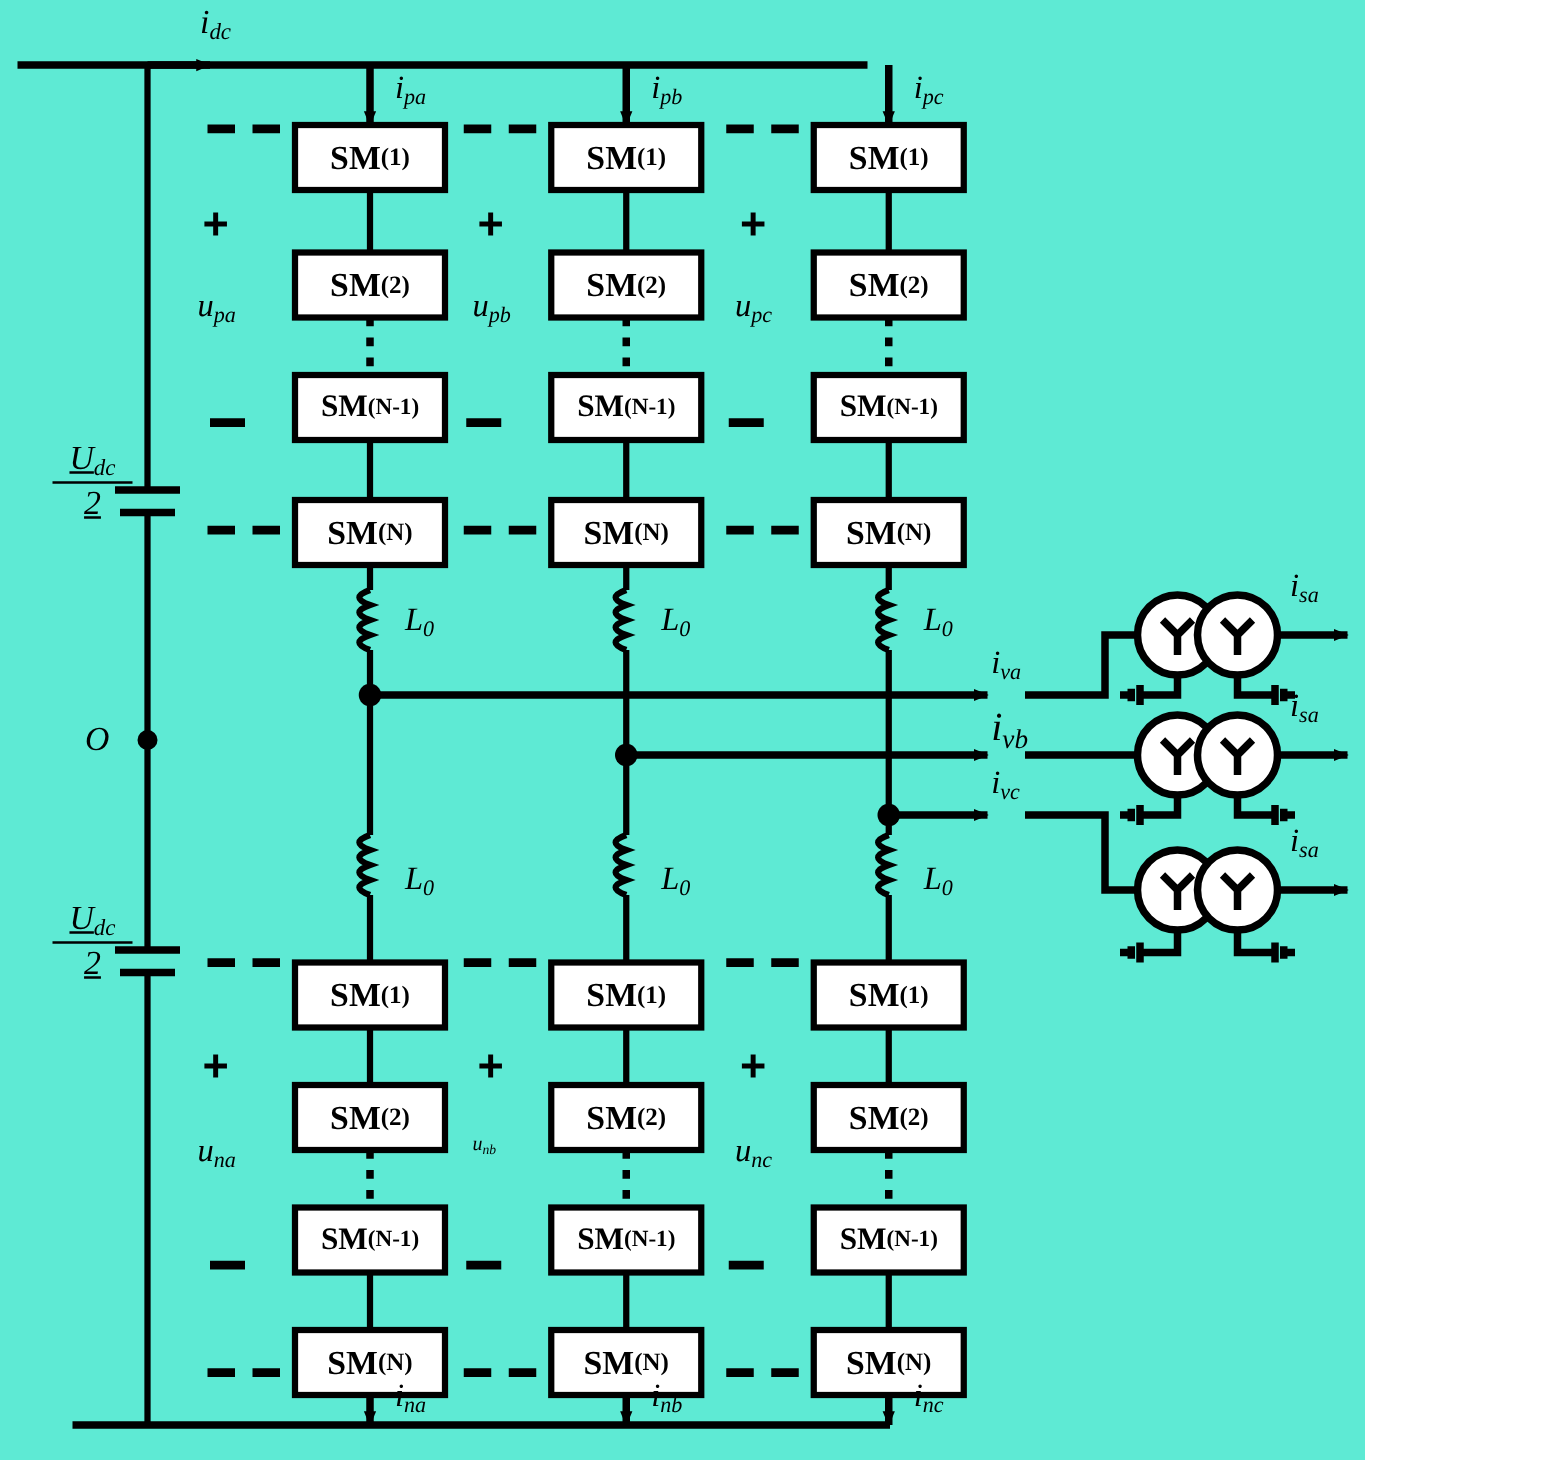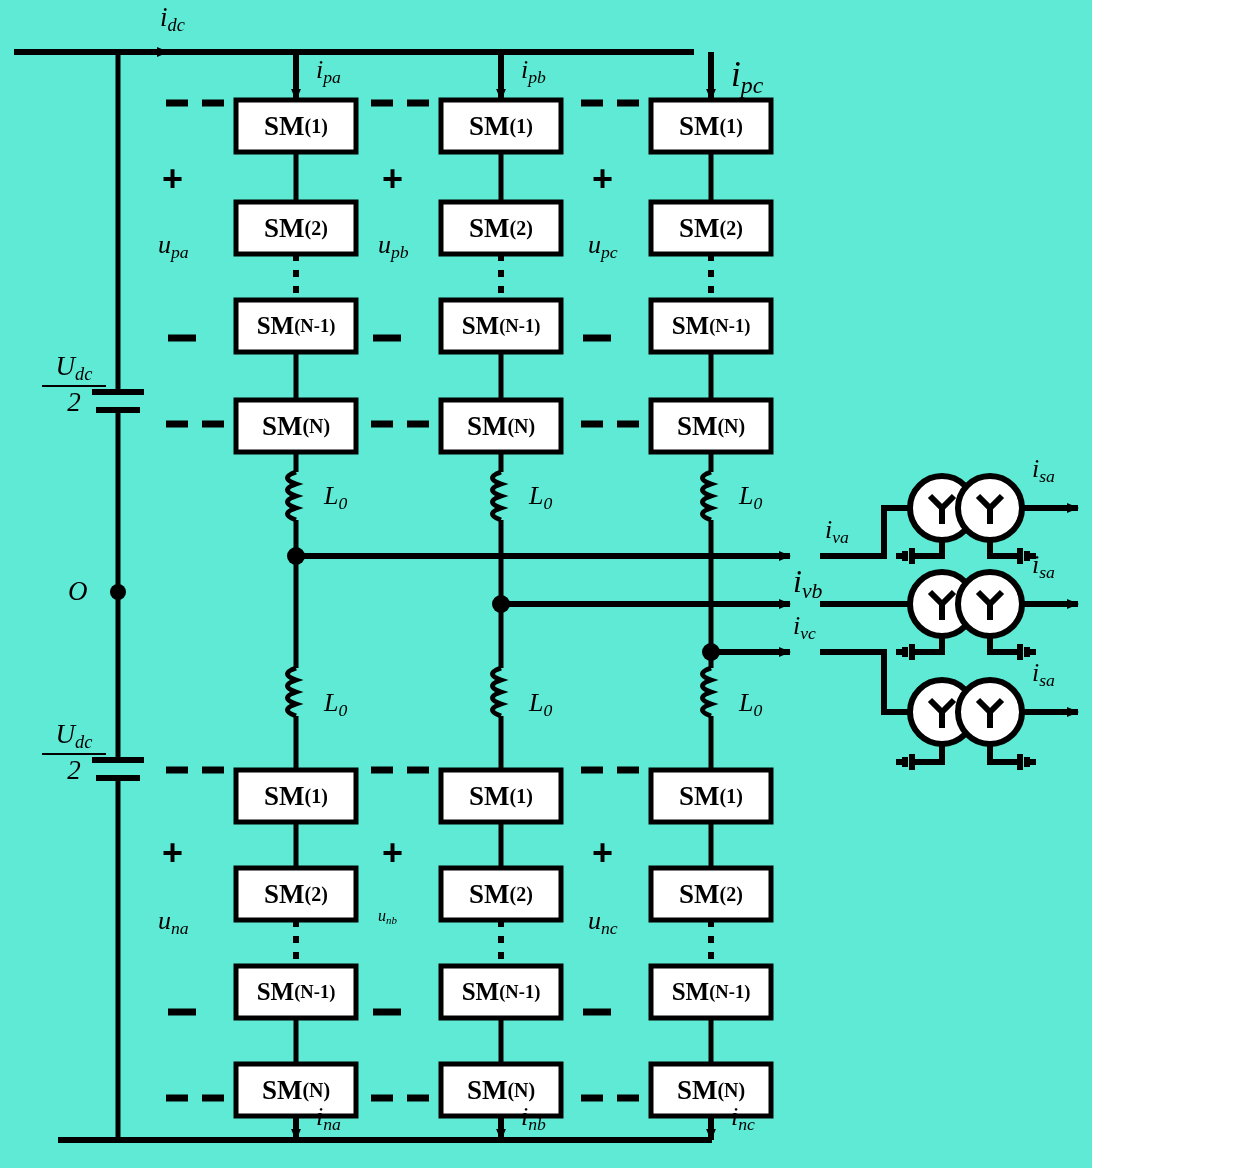--- a/index.html
+++ b/index.html
@@ -4,21 +4,21 @@
 <title>MMC Topology Diagram</title>
 <style>
   html,body{margin:0;padding:0;background:#ffffff;}
   body{font-family:"Liberation Serif", serif;}
   #root{position:relative;width:1092px;height:1168px;background:#5eead4;overflow:hidden;}
   svg{position:absolute;left:0;top:0;width:1240px;height:1168px;}
   .lbl{position:absolute;font-family:"Liberation Serif", serif;font-style:italic;color:#000;
        white-space:nowrap;line-height:1;user-select:none;}
   .var{font-style:italic;}
   .sub{font-size:0.68em;font-style:italic;vertical-align:-0.28em;}
-  .frac{position:absolute;text-align:center;font-style:italic;line-height:1.05;}
+  .frac{position:absolute;text-align:center;font-style:italic;line-height:1.05;text-decoration:underline;}
   .frac .num{display:block;border-bottom:2.5px solid #000;padding:0 2px 1px 2px;}
   .frac .den{display:block;padding-top:1px;}
   .smtext{position:absolute;font-family:"Liberation Serif", serif;font-weight:bold;
           font-style:normal;color:#000;white-space:nowrap;user-select:none;
           display:flex;align-items:center;justify-content:center;}
   .smtext .idx{font-size:0.74em;}
   .plusminus{position:absolute;font-family:"Liberation Sans", sans-serif;font-weight:bold;
              font-style:normal;color:#000;user-select:none;}
 </style>
 </head>
@@ -274,21 +274,21 @@
 
   <div class="frac" style="left:42px;top:720px;font-size:27px;width:64px;">
     <span class="num"><span class="var">U</span><span class="sub">dc</span></span>
     <span class="den">2</span>
   </div>
 
   <div class="lbl" style="left:68px;top:578px;font-size:27px;">O</div>
 
   <div class="lbl" style="left:316px;top:57px;font-size:26px;"><span class="var">i</span><span class="sub">pa</span></div>
   <div class="lbl" style="left:521px;top:57px;font-size:26px;text-align:center;"><span class="var">i</span><span class="sub">pb</span></div>
-  <div class="lbl" style="left:731px;top:57px;font-size:35px;"><span class="var">i</span><span class="sub">pc</span></div>
+  <div class="lbl" style="left:731px;top:57px;font-size:26px;"><span class="var">i</span><span class="sub">pc</span></div>
 
   <div class="plusminus" style="left:162px;top:158px;font-size:36px;">+</div>
   <div class="lbl" style="left:158px;top:232px;font-size:26px;text-align:center;"><span class="var">u</span><span class="sub">pa</span></div>
 
   <div class="plusminus" style="left:382px;top:158px;font-size:36px;">+</div>
   <div class="lbl" style="left:378px;top:232px;font-size:26px;text-align:right;"><span class="var">u</span><span class="sub">pb</span></div>
 
   <div class="plusminus" style="left:592px;top:158px;font-size:36px;">+</div>
   <div class="lbl" style="left:588px;top:232px;font-size:26px;"><span class="var">u</span><span class="sub">pc</span></div>
 
@@ -344,21 +344,21 @@
     </div>
 
   <div class="lbl" style="left:324px;top:483px;font-size:26px;"><span class="var">L</span><span class="sub">0</span></div>
   <div class="lbl" style="left:529px;top:483px;font-size:26px;"><span class="var">L</span><span class="sub">0</span></div>
   <div class="lbl" style="left:739px;top:483px;font-size:26px;"><span class="var">L</span><span class="sub">0</span></div>
 
   <div class="lbl" style="left:324px;top:690px;font-size:26px;"><span class="var">L</span><span class="sub">0</span></div>
   <div class="lbl" style="left:529px;top:690px;font-size:26px;"><span class="var">L</span><span class="sub">0</span></div>
   <div class="lbl" style="left:739px;top:690px;font-size:26px;"><span class="var">L</span><span class="sub">0</span></div>
 
-  <div class="lbl" style="left:793px;top:517px;font-size:26px;margin-left:32px;"><span class="var">i</span><span class="sub">va</span></div>
+  <div class="lbl" style="left:793px;top:517px;font-size:26px;"><span class="var">i</span><span class="sub">va</span></div>
   <div class="lbl" style="left:793px;top:565px;font-size:32px;"><span class="var">i</span><span class="sub">vb</span></div>
   <div class="lbl" style="left:793px;top:613px;font-size:26px;"><span class="var">i</span><span class="sub">vc</span></div>
 
   <div class="plusminus" style="left:162px;top:832px;font-size:36px;">+</div>
   <div class="lbl" style="left:158px;top:908px;font-size:26px;"><span class="var">u</span><span class="sub">na</span></div>
 
   <div class="plusminus" style="left:382px;top:832px;font-size:36px;">+</div>
   <div class="lbl" style="left:378px;top:908px;font-size:16px;"><span class="var">u</span><span class="sub">nb</span></div>
 
   <div class="plusminus" style="left:592px;top:832px;font-size:36px;">+</div>

